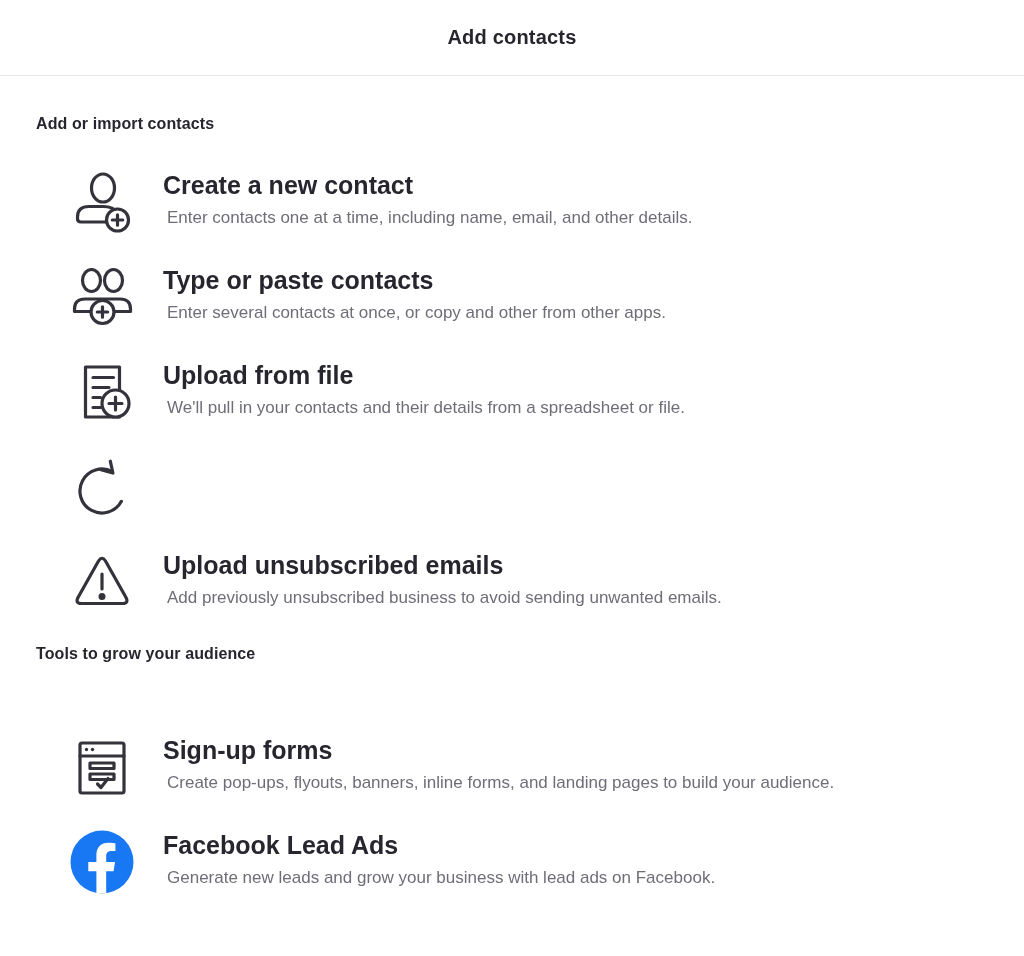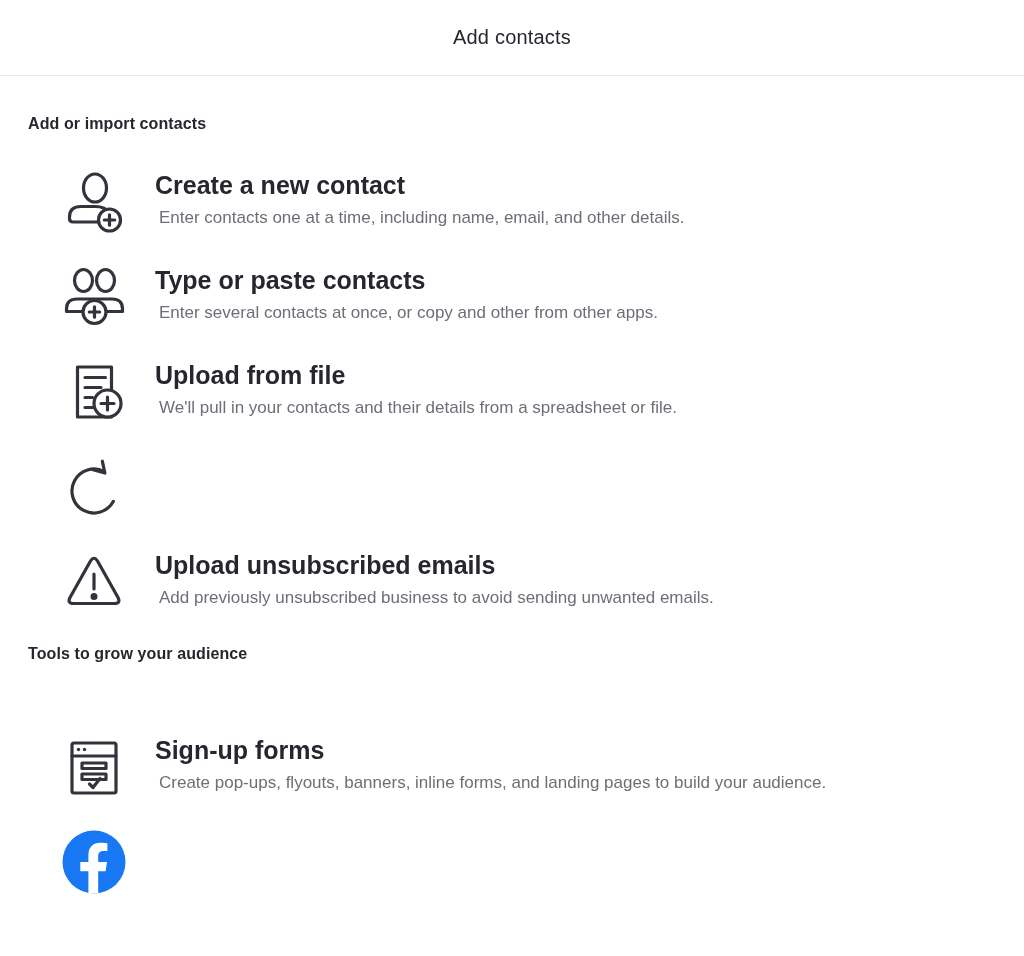--- a/index.html
+++ b/index.html
@@ -5,22 +5,22 @@
   *{box-sizing:border-box}
   html,body{margin:0;padding:0}
   body{
     width:1024px;height:956px;background:#ffffff;
     font-family:"Liberation Sans",sans-serif;color:#27262e;overflow:hidden;
   }
   .dialog-header{
     height:76px;display:flex;align-items:center;justify-content:center;
     border-bottom:1px solid #e7e7e7;
   }
-  .page-title{font-size:20px;font-weight:400;margin:0;letter-spacing:.2px;color:#27262e}
-  .content{padding:0 28px}
+  .page-title{font-size:20px;font-weight:700;margin:0;letter-spacing:.2px;color:#27262e}
+  .content{padding:0 36px}
   .section-heading{font-size:16px;font-weight:700;margin:0;color:#27262e;letter-spacing:.1px}
   .section:nth-of-type(1) .section-heading{margin-top:39px}
   .section:nth-of-type(1) .items{margin-top:37px}
   .section:nth-of-type(2) .section-heading{margin-top:9px}
   .section:nth-of-type(2) .items{margin-top:72px}
   .item{display:flex;align-items:center;margin-bottom:31px;cursor:pointer}
   .icon-box{
     width:64px;height:64px;margin-left:34px;margin-right:29px;flex:none;
     display:flex;align-items:center;justify-content:center;
   }
@@ -126,16 +126,20 @@
             <p class="item-desc">Create pop-ups, flyouts, banners, inline forms, and landing pages to build your audience.</p>
           </span>
         </div>
         <div class="item">
           <span class="icon-box">
             <svg width="64" height="64" viewBox="0 0 64 64">
               <circle cx="32" cy="32" r="31.5" fill="#1877F2"></circle>
               <path fill="#ffffff" d="M43.6 41.3 L45 32.1 H36.2 V26.1 C36.2 23.6 37.4 21.1 41.4 21.1 H45.4 V13.3 C45.4 13.3 41.8 12.7 38.3 12.7 C31.1 12.7 26.4 17.1 26.4 25.1 V32.1 H18.3 V41.3 H26.4 V63 C28 63.3 29.7 63.5 31.4 63.5 C33.1 63.5 34.8 63.3 36.2 63 V41.3 Z"></path>
             </svg>
           </span>
+          <span class="item-text">
+            <h3 class="item-title">Facebook Lead Ads</h3>
+            <p class="item-desc">Generate new leads and grow your business with lead ads on Facebook.</p>
+          </span>
         </div>
       </div>
     </section>
   </main>
 
 </body></html>

